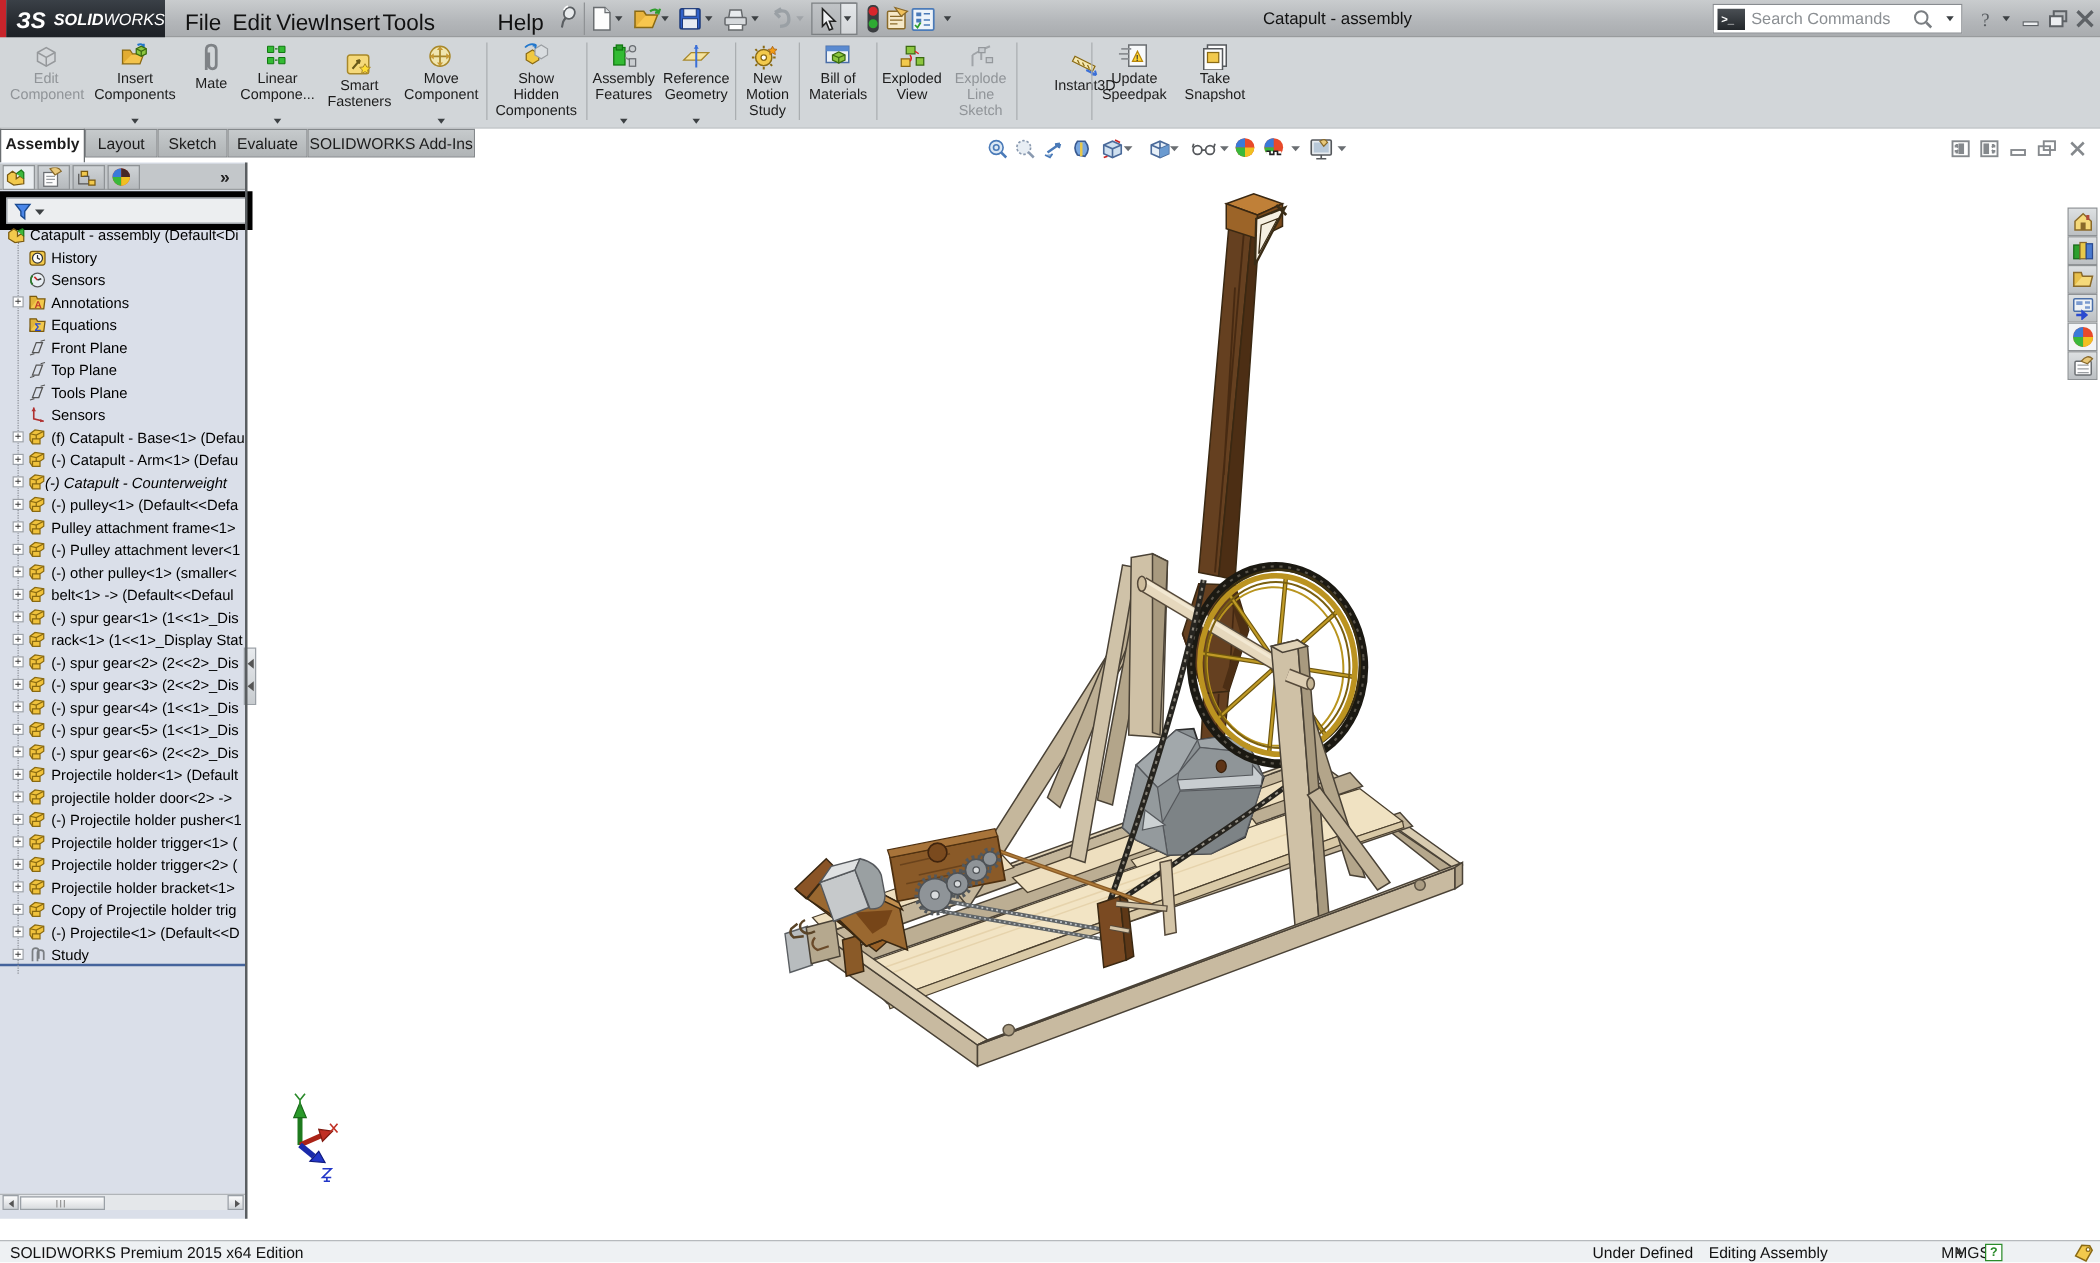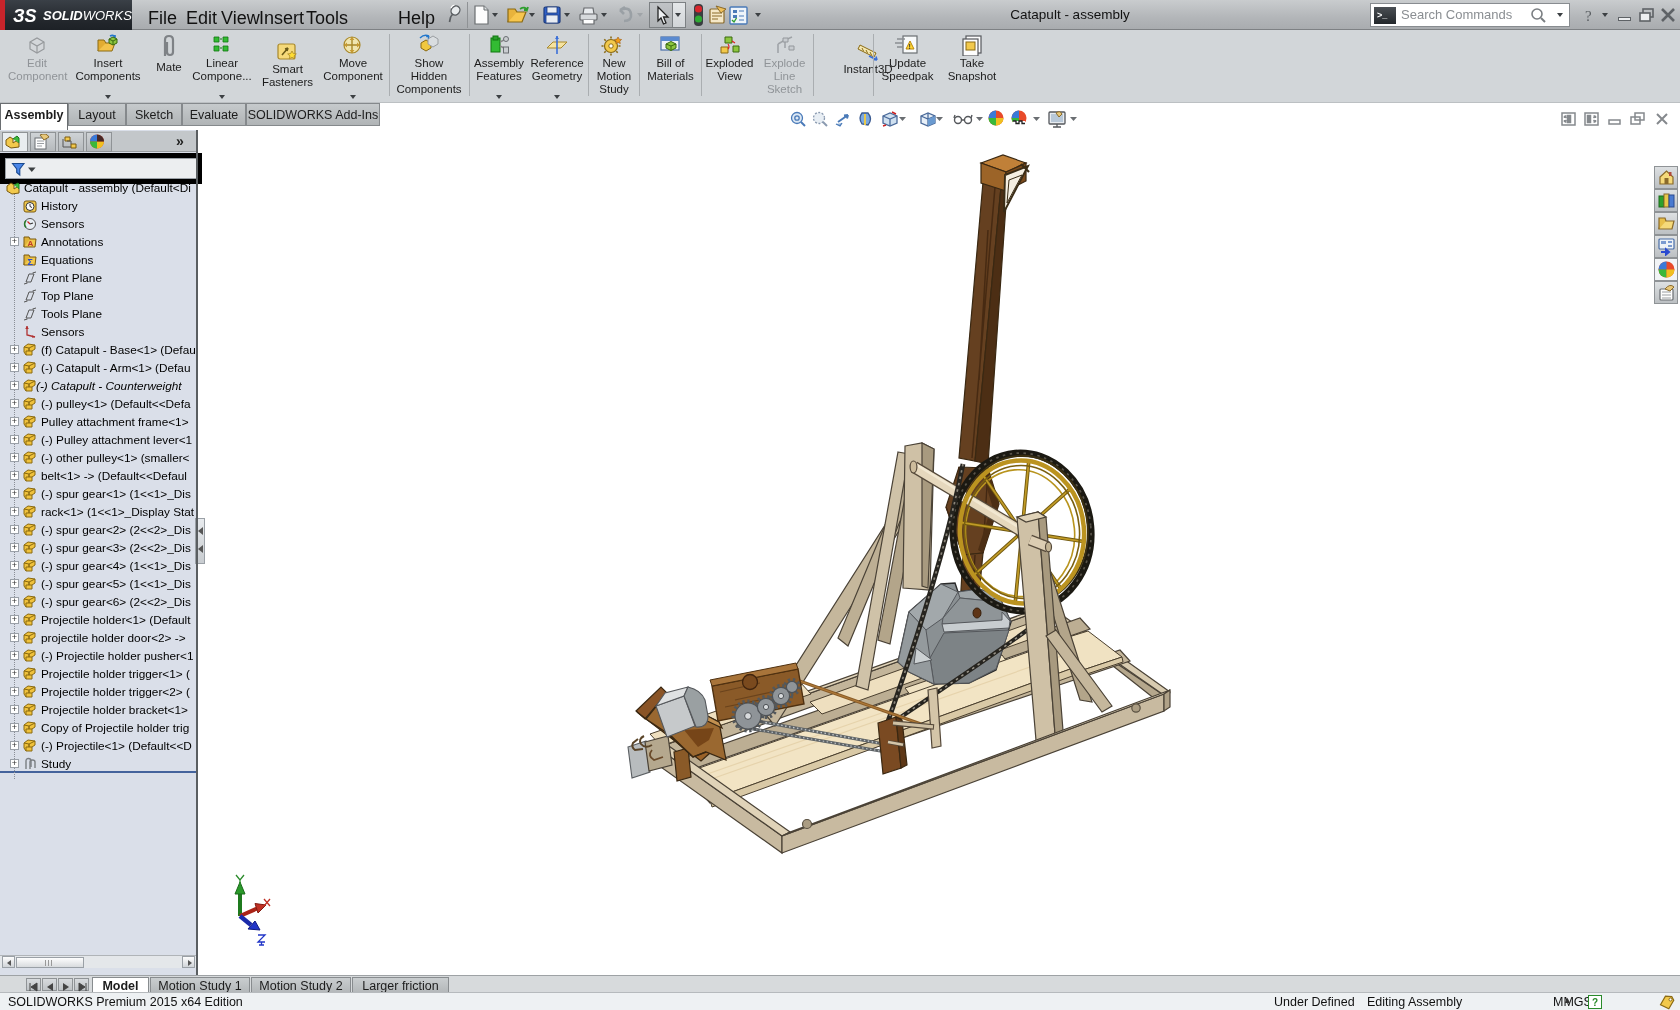--- a/index.html
+++ b/index.html
@@ -866,38 +866,20 @@
           <span style="position:absolute;left:23px;top:2px;"><svg class="ti" width="14" height="14">
               <path d="M3 12 L3 4 Q3 1.5 5.5 1.5 Q8 1.5 8 4 L8 10" fill="none" stroke="#7a7e82" stroke-width="1.4"></path>
               <path d="M7 12 L7 5 Q7 3 9.5 3 Q12 3 12 5 L12 11" fill="none" stroke="#7a7e82" stroke-width="1.4"></path>
             </svg></span>
           <span style="position:absolute;left:41px;top:2px;">Study</span>
         </div>
     </div>
   </div>
   <div id="vline"></div>
 
-  <div id="bottombar">
-    <div class="nbtn" style="left:26px;"><svg width="14" height="12">
-          <path d="M4 6 l6-4 v8z M3 2 v8" fill="#444" stroke="#444"></path>
-        </svg></div>
-    <div class="nbtn" style="left:42px;"><svg width="14" height="12">
-          <path d="M4 6 l6-4 v8z" fill="#444"></path>
-        </svg></div>
-    <div class="nbtn" style="left:58px;"><svg width="14" height="12">
-          <path d="M10 6 l-6-4 v8z" fill="#444"></path>
-        </svg></div>
-    <div class="nbtn" style="left:74px;"><svg width="14" height="12">
-          <path d="M10 6 l-6-4 v8z M11 2 v8" fill="#444" stroke="#444"></path>
-        </svg></div>
-    <div class="btab active" style="left:92px;width:57px;">Model</div>
-    <div class="btab" style="left:150px;width:100px;">Motion Study 1</div>
-    <div class="btab" style="left:251px;width:100px;">Motion Study 2</div>
-    <div class="btab" style="left:352px;width:97px;">Larger friction</div>
-  </div>
 
   <div id="statusbar">
     <div style="position:absolute;left:8px;top:2px;">SOLIDWORKS Premium 2015 x64 Edition</div>
     <div style="position:absolute;left:1274px;top:2px;">Under Defined</div>
     <div style="position:absolute;left:1367px;top:2px;">Editing Assembly</div>
     <div style="position:absolute;left:1513px;top:2px;margin-left:40px;">MMGS</div>
     <div style="position:absolute;left:1563px;top:2px;font-size:9px;color:#333;">▲</div>
     <div style="position:absolute;left:1588px;top:2px;width:14px;height:14px;background:#fff;border:1.5px solid #2a8a2a;text-align:center;font-size:10px;font-weight:bold;color:#2a8a2a;line-height:13px;">?</div>
     <svg style="position:absolute;left:1658px;top:1px;" width="18" height="16">
         <path d="M2 9 L9 2 L15 4 L16 8 L9 15 Z" fill="#f2c94c" stroke="#8a6a14" stroke-width="1.2" transform="rotate(-15 9 8)"></path>

